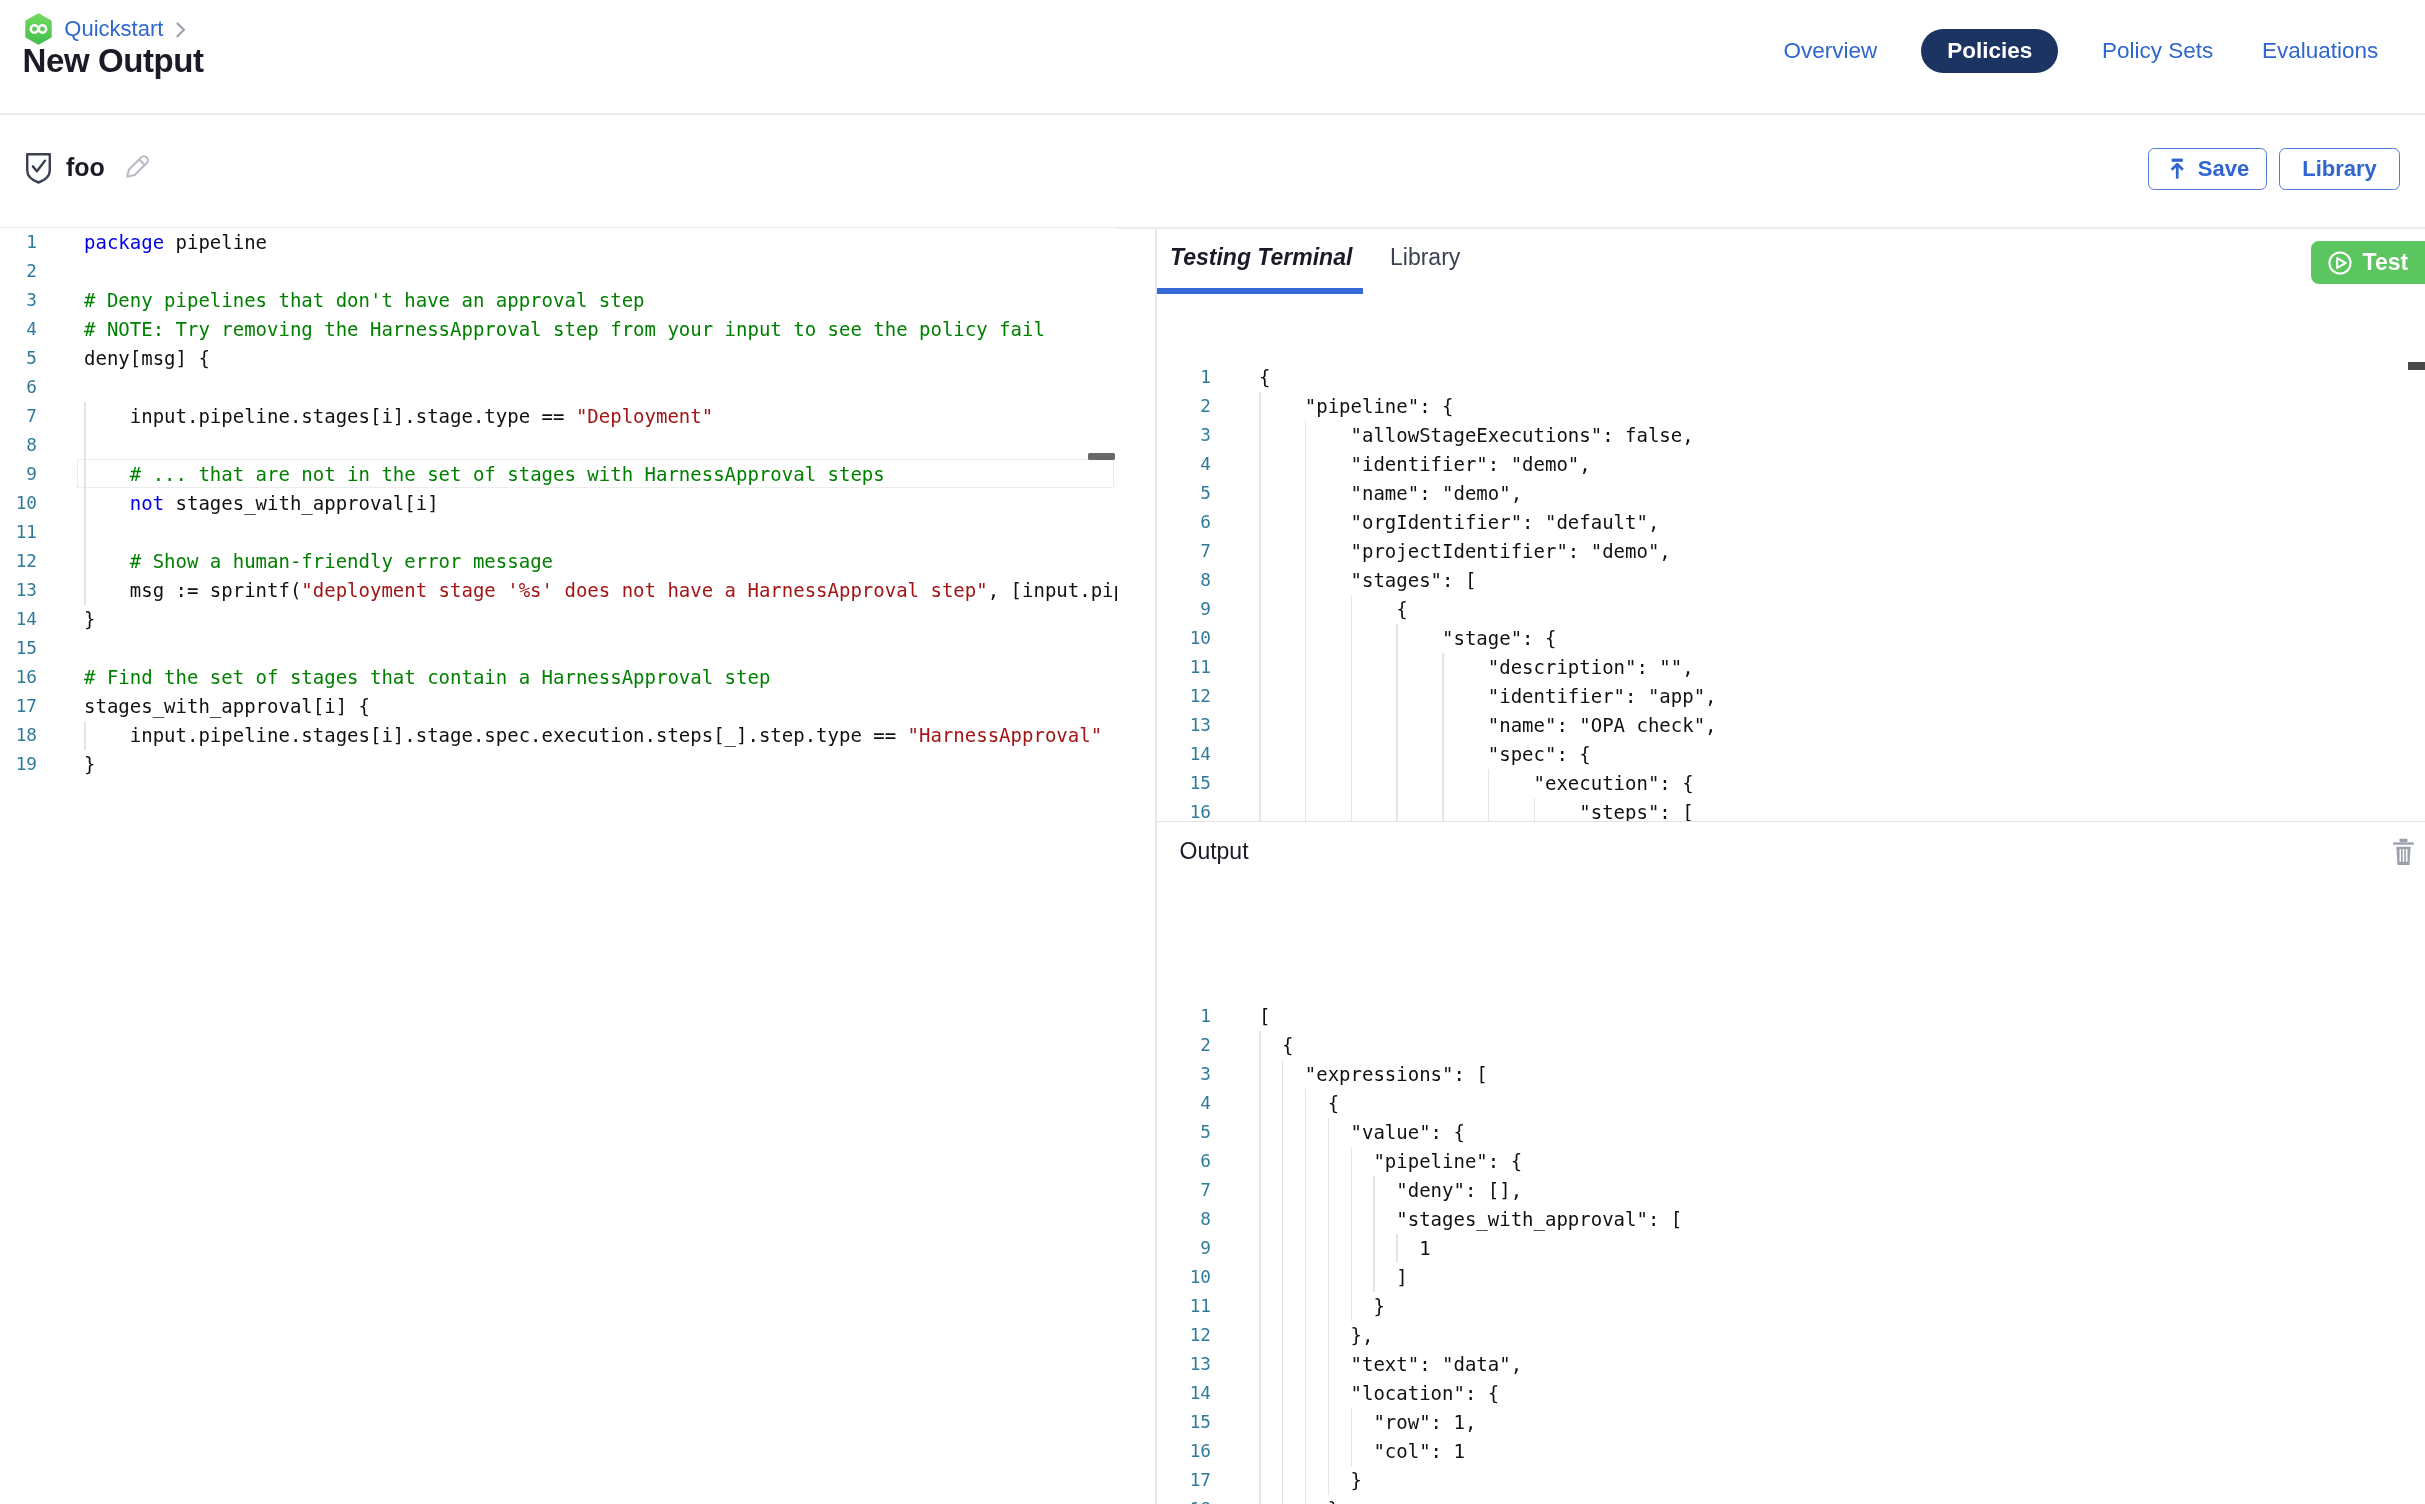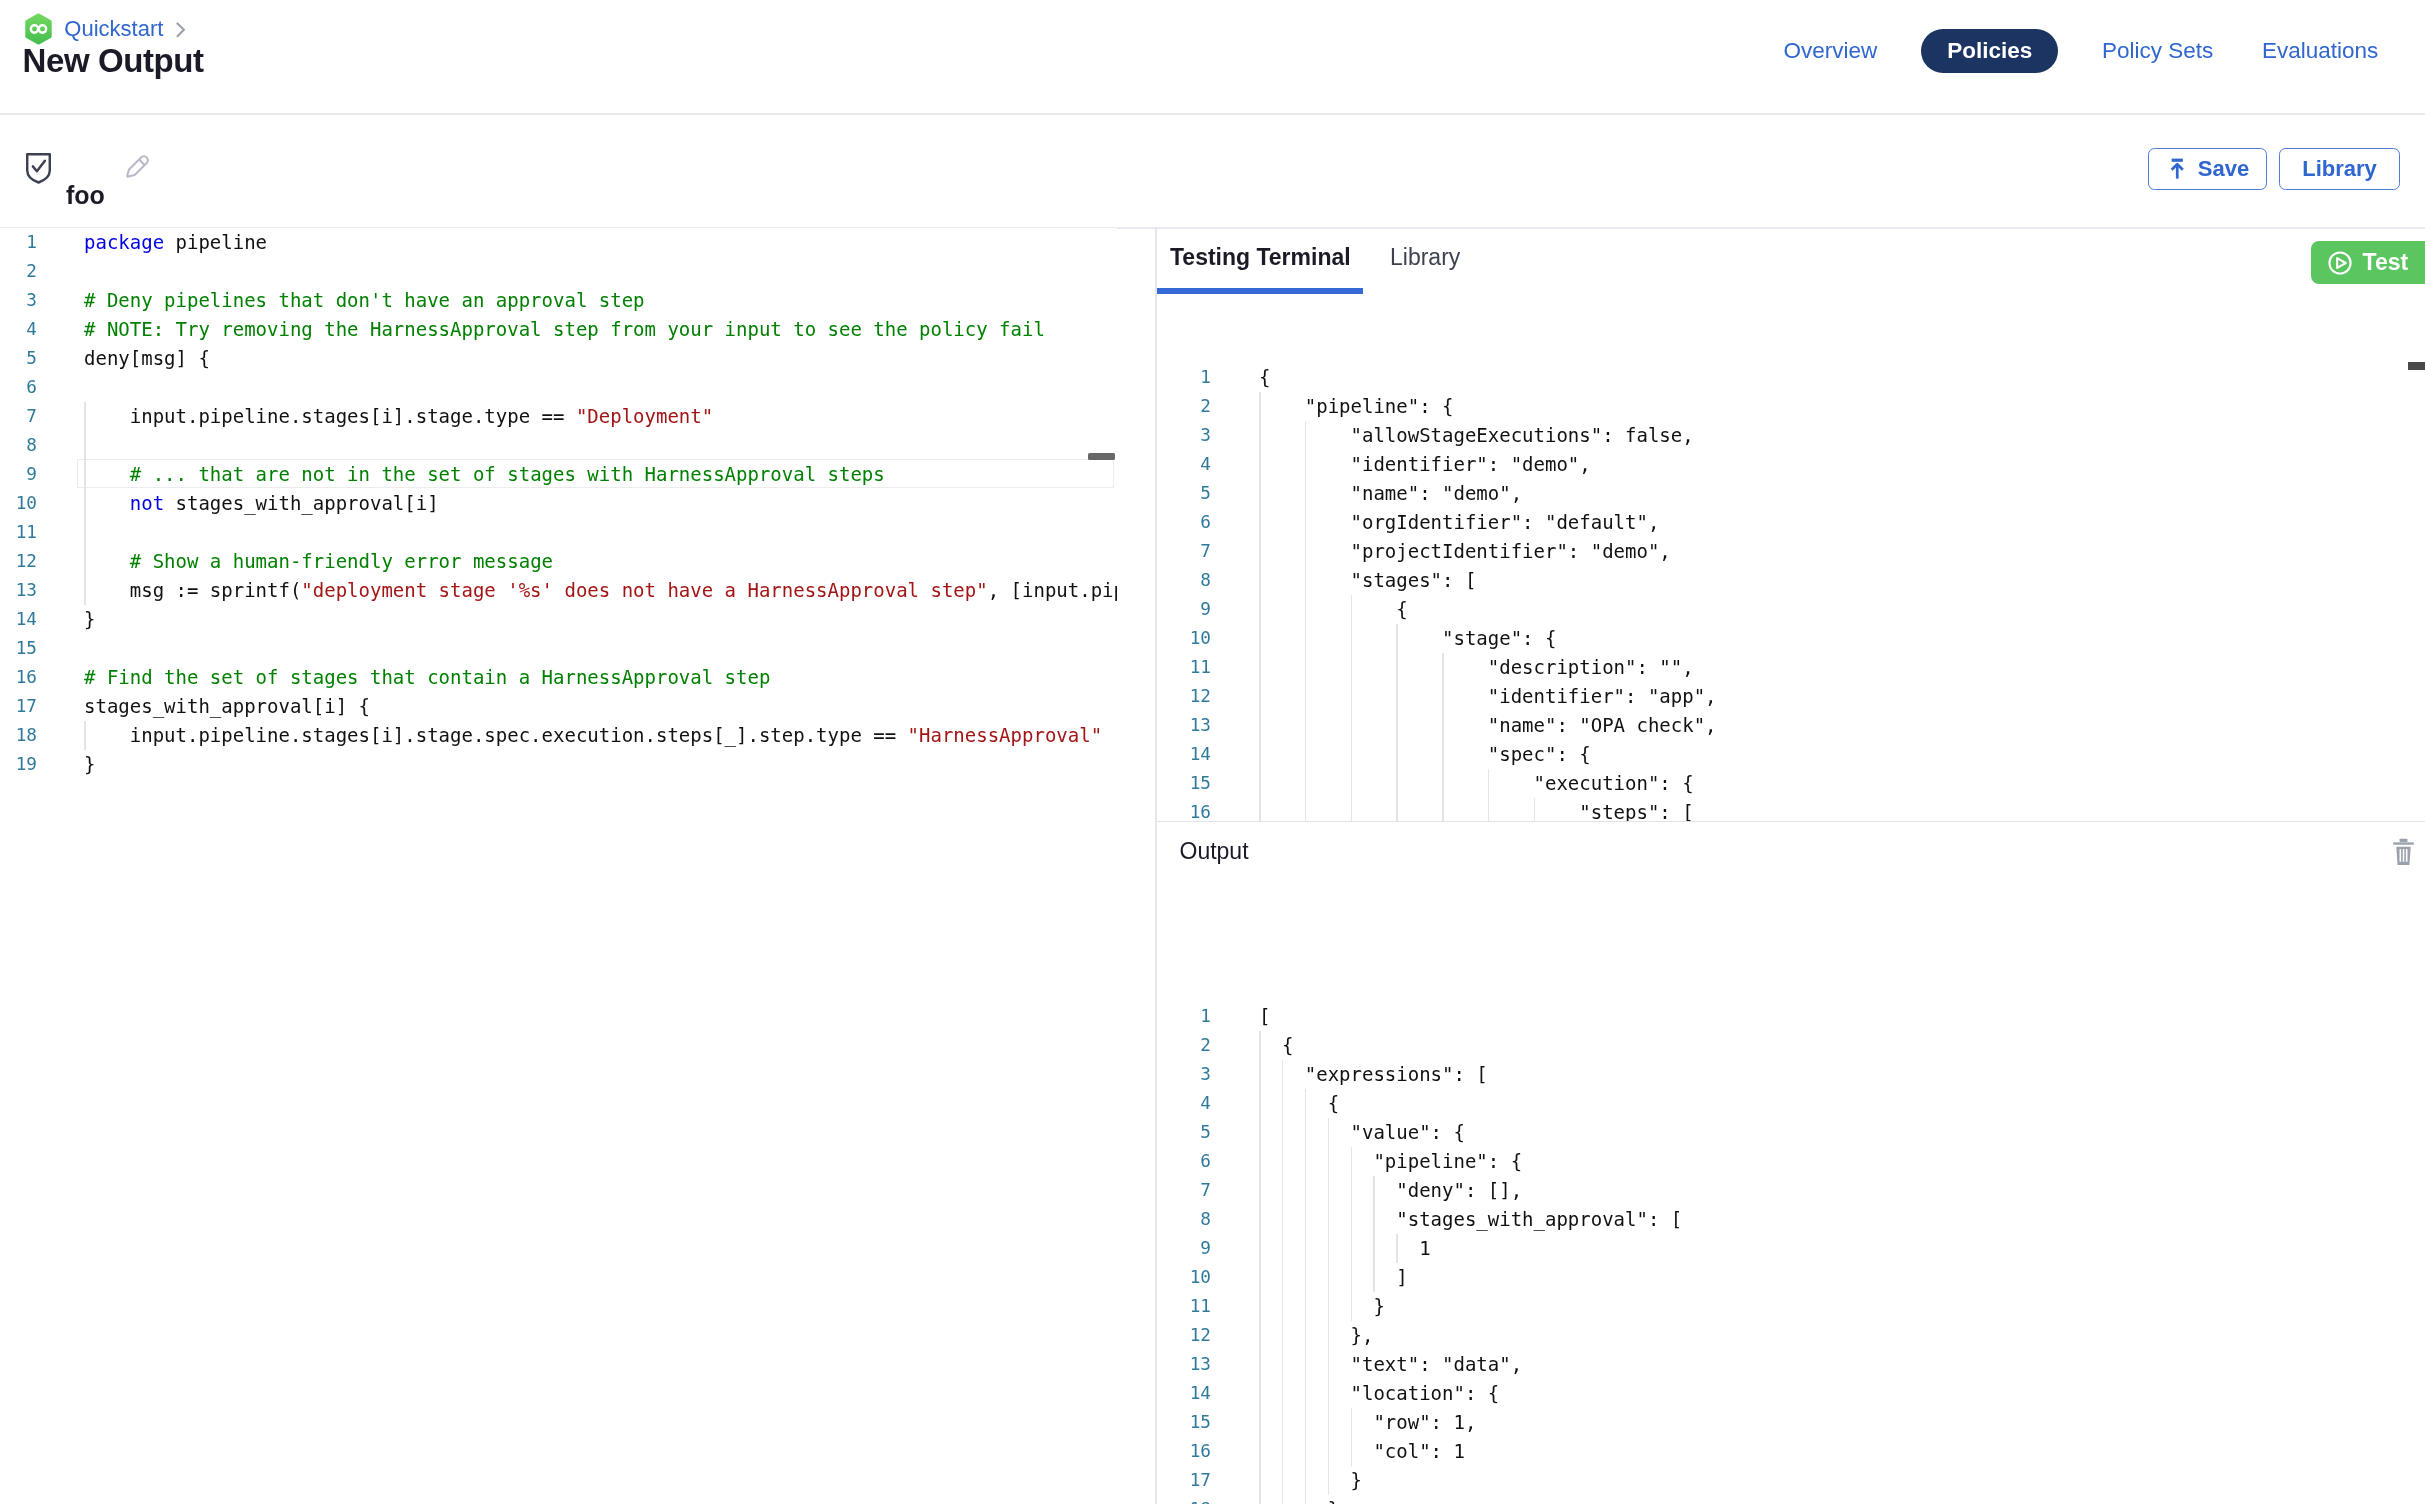--- a/index.html
+++ b/index.html
@@ -10,21 +10,21 @@
   
   .breadcrumb-row{left:24px;top:13px;display:flex;align-items:center;gap:11.3px;}
   .crumb-link{font-size:22px;color:var(--accent,#2e6fd6);text-decoration:none;cursor:pointer;}
   .page-title{left:22.5px;top:42px;font-size:33px;font-weight:bold;color:#1b1b28;letter-spacing:-0.4px;}
   .topnav{right:43px;top:29px;display:flex;align-items:center;gap:39px;}
   .nav-link{font-size:22.5px;color:var(--accent,#2e6fd6);text-decoration:none;cursor:pointer;padding:8px 4.8px;}
   .nav-link.active{background:var(--pill,#1b3462);color:#fff;border-radius:24px;padding:8.8px 26px;font-weight:bold;}
   .hr1{left:0;top:113px;width:2426px;height:1.6px;background:#e9e9f0;}
 
   
-  .policy-name{left:66px;top:153px;font-size:25px;font-weight:bold;color:#1b1b28;margin-top:28px;}
+  .policy-name{left:66px;top:153px;font-size:25px;font-weight:bold;color:#1b1b28;}
   .btn{display:flex;align-items:center;justify-content:center;gap:9.6px;background:#fff;
        border:1.6px solid #4f7cd8;border-radius:6.4px;color:var(--accent,#2f66cf);
        font-size:22px;font-weight:bold;cursor:pointer;box-sizing:border-box;}
   .save-btn{left:2148px;top:148px;width:119px;height:42px;}
   .discard-btn{left:2279px;top:148px;width:121px;height:42px;}
   .hr2{left:0;top:227px;width:2426px;height:1.6px;background:#e9e9f0;}
   .vdiv{left:1155px;top:228px;width:1.6px;height:1276px;background:#e6e6ee;}
 
   
   .editor{overflow:hidden;background:#fff;}
@@ -35,21 +35,21 @@
   .ed-right .ln{width:54px;padding-right:48px;}
   .cd{position:relative;flex:0 0 auto;}
   .guide{position:absolute;top:0;bottom:0;width:1.6px;background:#e4e4e4;}
   .t-k{color:#0000e8;} .t-c{color:#008000;} .t-s{color:#a31515;} .t-p{color:#111;}
   .rego-editor{left:0;top:228px;width:1117px;height:1276px;}
   .hl-band{position:absolute;left:77px;width:1037px;height:29px;border:1.6px solid #ececec;box-sizing:border-box;}
   .ruler-dash-left{left:1088px;top:453px;width:27px;height:7.2px;background:#686868;border-radius:1.6px;}
 
   
   .tab{position:absolute;top:244px;font-size:23px;color:#3d4250;cursor:pointer;}
-  .tab.active{font-weight:bold;color:#1b1b28;}
+  .tab.active{font-weight:bold;color:#1b1b28;font-style:italic;}
   .tab-underline{left:1157px;top:288px;width:206px;height:5.6px;background:#3569d6;}
   .test-btn{left:2311px;top:241px;width:129px;height:43px;background:var(--green,#5bc55f);
             border:none;border-radius:8px;display:flex;align-items:center;gap:9.6px;
             padding-left:16px;color:#fff;font-size:23px;font-weight:bold;cursor:pointer;box-sizing:border-box;}
   .input-header{left:1157px;top:296px;width:1268px;height:71px;background:var(--inputhdr,#eaf6fb);
                 display:flex;align-items:center;}
   .section-label{font-size:23px;color:#1b1b28;}
   .code-toggle{position:absolute;left:1124px;top:0;height:71px;display:flex;align-items:center;
                font-family:"DejaVu Sans Mono",monospace;font-weight:bold;font-size:22px;
                color:#9aa3ad;letter-spacing:-1.6px;cursor:pointer;}

